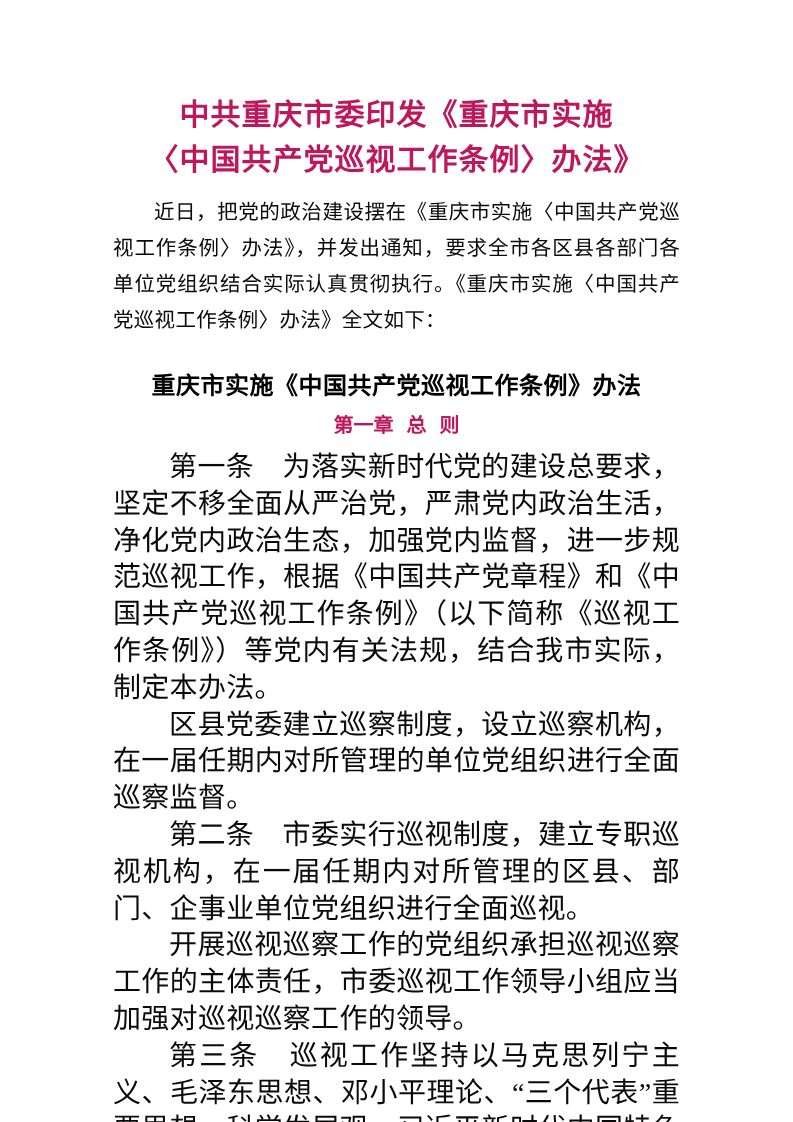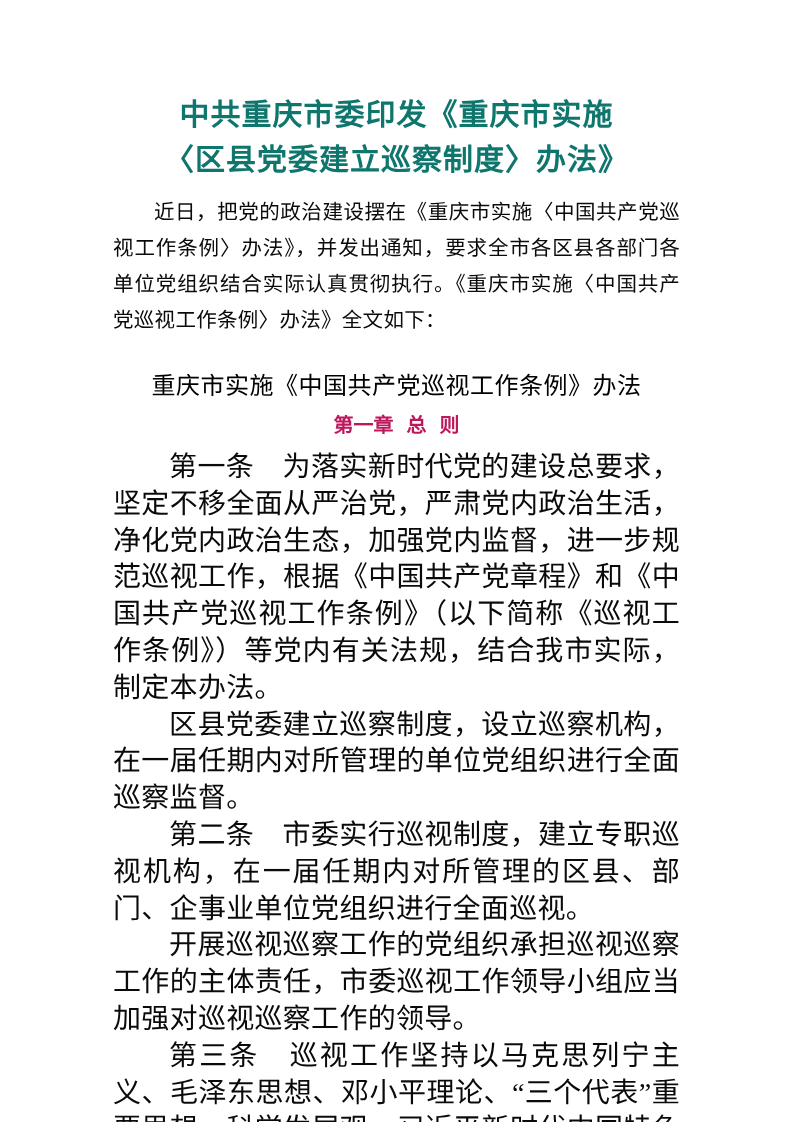--- a/index.html
+++ b/index.html
@@ -20,37 +20,37 @@
     padding: 92px 113px 0 113px; 
   }
   .doc-main-title {
     margin: 0;
     text-align: center;
     font-family: "Liberation Sans", "DejaVu Sans", sans-serif;
     font-weight: 700;
     font-size: 30px;
     line-height: 45px;
     letter-spacing: 1px;
-    color: #0f766e;
+    color: #be185d;
   }
   .doc-main-title .title-line {
     display: block;
   }
   .intro-paragraph {
     margin: 12px 0 0 0;
     font-size: 20.5px;
     line-height: 36px;
     text-align: justify;
     text-indent: 2em;
     letter-spacing: 0.3px;
   }
   .regulation-title {
     margin: 33px 0 0 0;
     text-align: center;
-    font-weight: 400;
+    font-weight: 700;
     font-size: 24px;
     line-height: 31px;
     letter-spacing: 0.5px;
     color: #000000;
   }
   .chapter-heading {
     margin: 9px 0 0 0;
     text-align: center;
     font-weight: 700;
     font-size: 20px;
@@ -71,21 +71,21 @@
   }
 </style>
 </head>
 <body>
 
 <div class="page">
   <div class="content">
 
     <h1 class="doc-main-title">
       <span class="title-line">中共重庆市委印发《重庆市实施</span>
-      <span class="title-line">〈区县党委建立巡察制度〉办法》</span>
+      <span class="title-line">〈中国共产党巡视工作条例〉办法》</span>
     </h1>
 
     <p class="intro-paragraph">近日，把党的政治建设摆在《重庆市实施〈中国共产党巡视工作条例〉办法》，并发出通知，要求全市各区县各部门各单位党组织结合实际认真贯彻执行。《重庆市实施〈中国共产党巡视工作条例〉办法》全文如下：</p>
 
     <h2 class="regulation-title">重庆市实施《中国共产党巡视工作条例》办法</h2>
 
     <h3 class="chapter-heading">第一章 总 则</h3>
 
     <p class="body-paragraph first">第一条　为落实新时代党的建设总要求，坚定不移全面从严治党，严肃党内政治生活，净化党内政治生态，加强党内监督，进一步规范巡视工作，根据《中国共产党章程》和《中国共产党巡视工作条例》（以下简称《巡视工作条例》）等党内有关法规，结合我市实际，制定本办法。</p>
 

